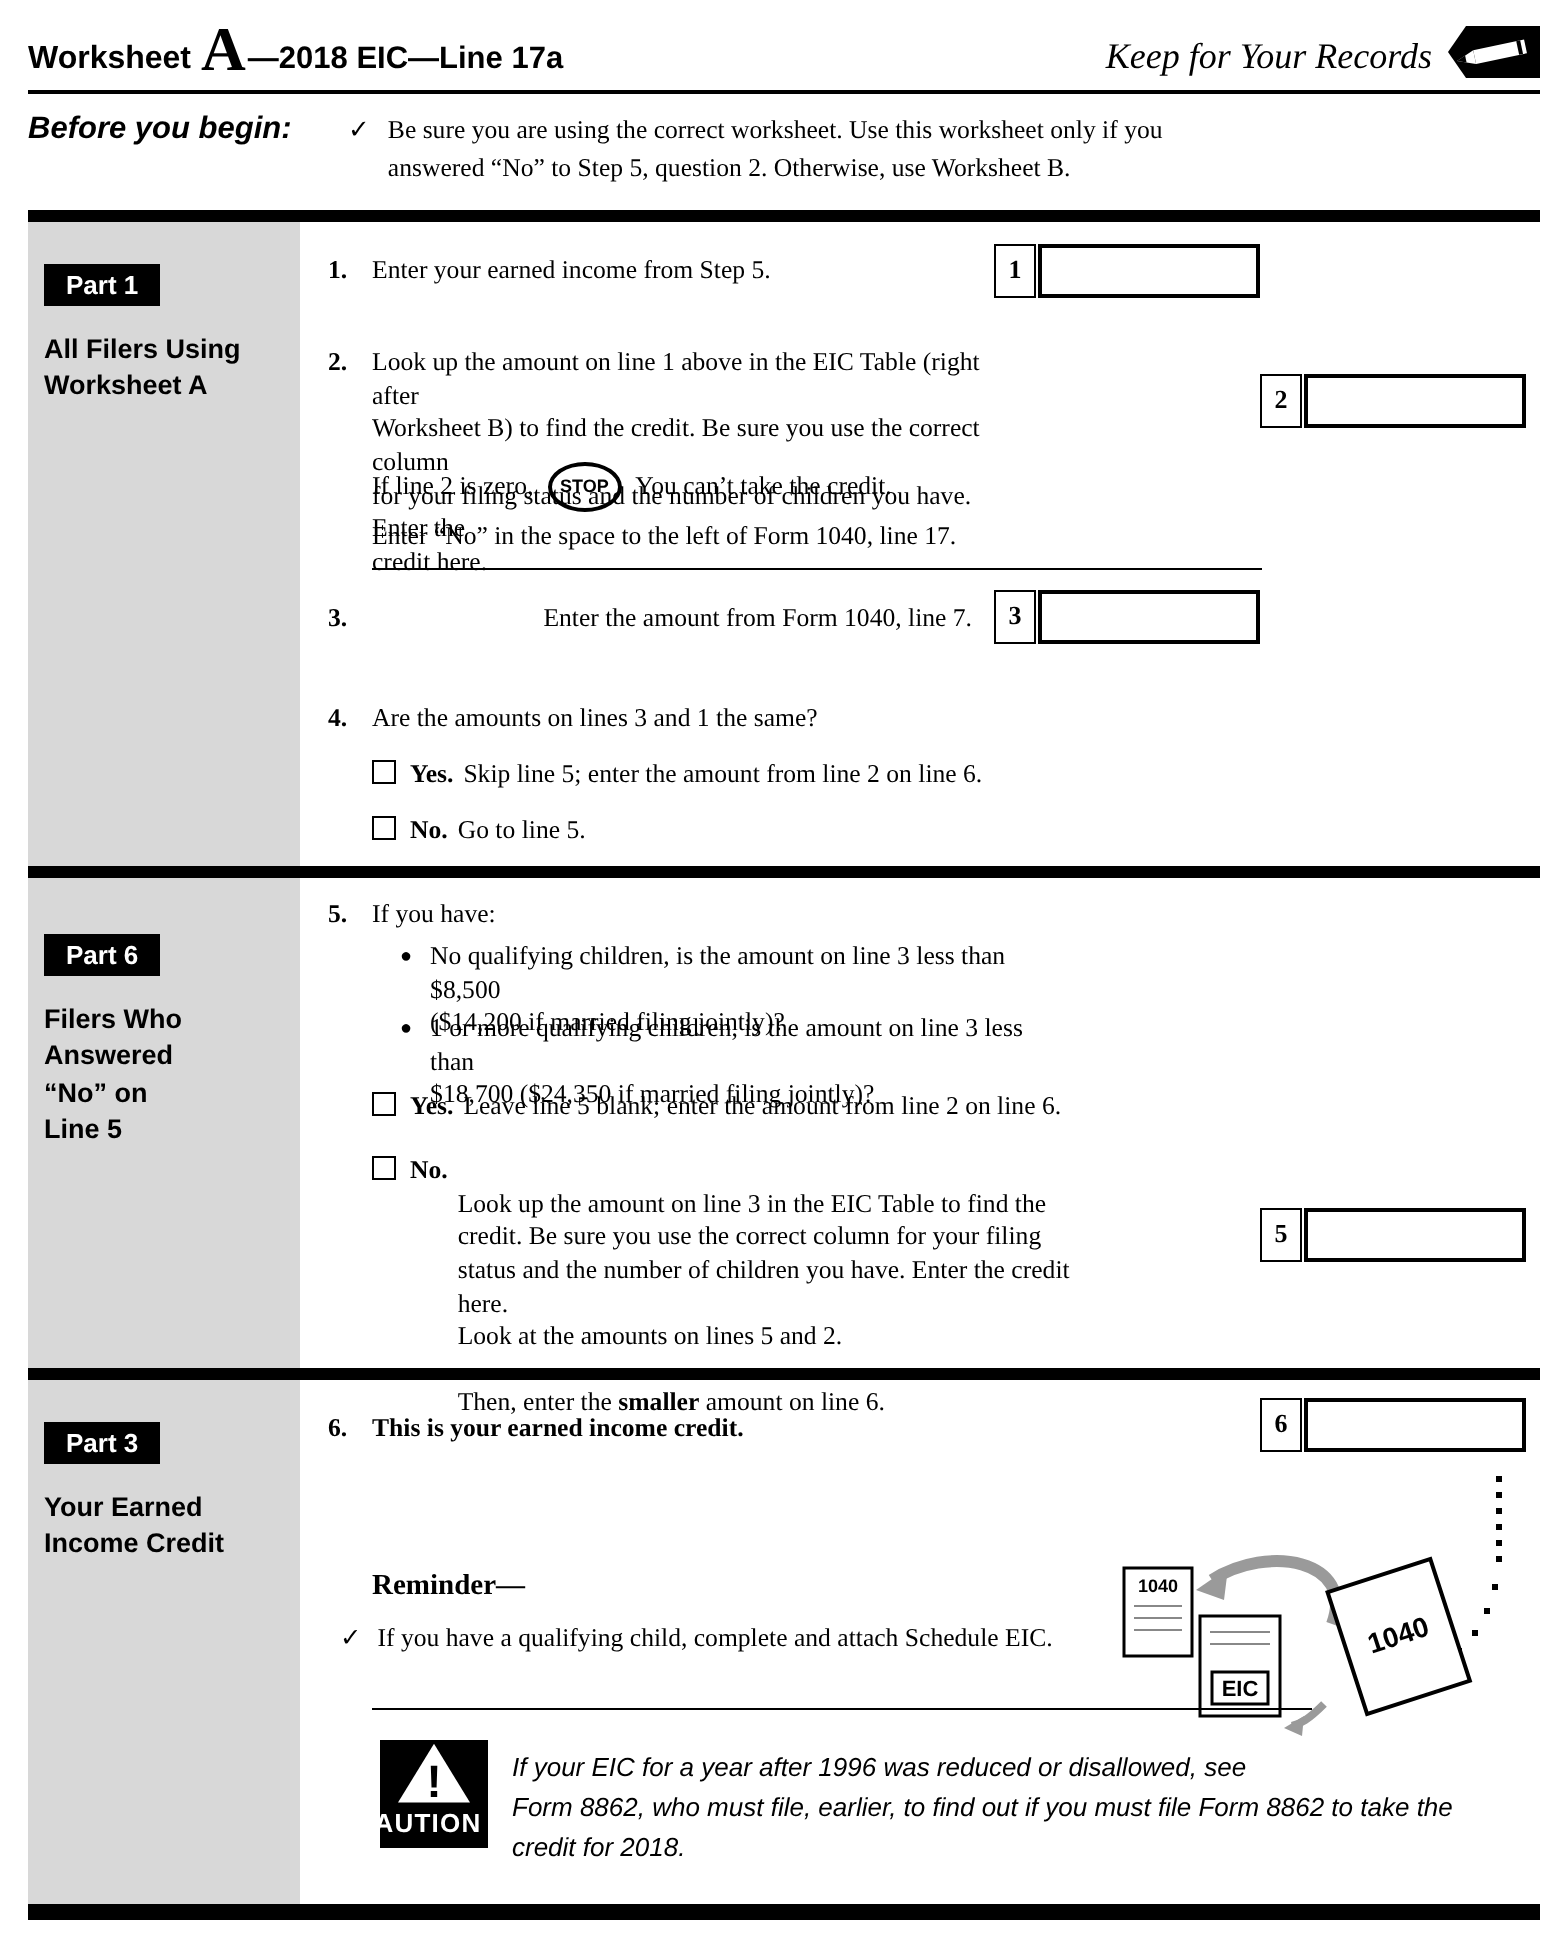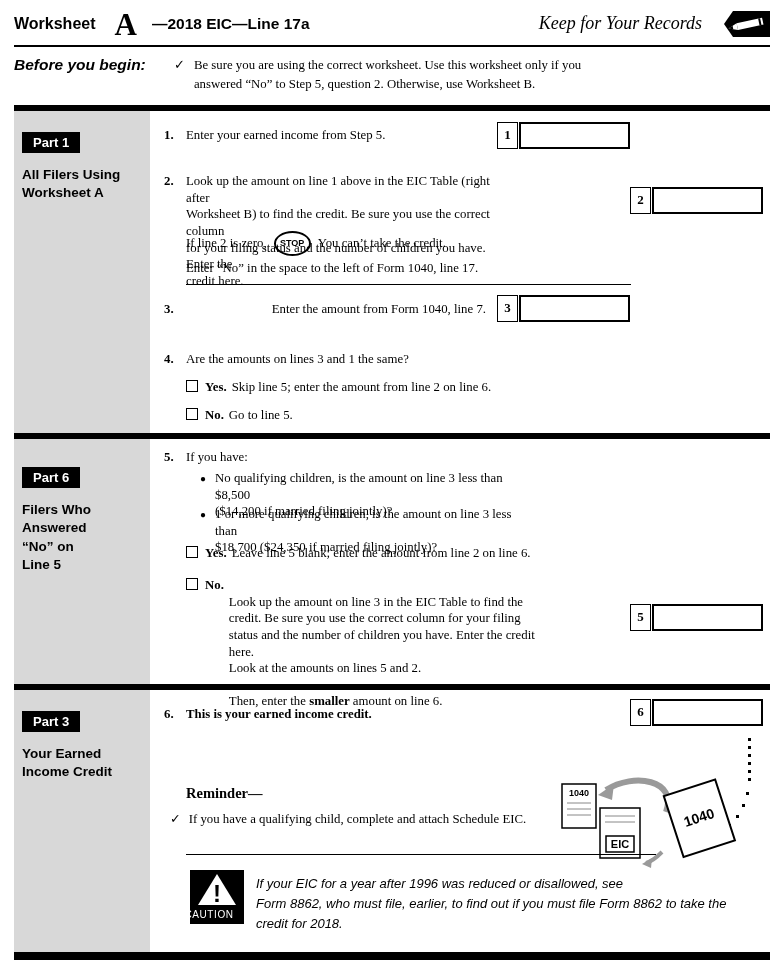--- a/index.html
+++ b/index.html
@@ -1,22 +1,22 @@
 <!DOCTYPE html>
 <html><head>
 <meta charset="utf-8">
 <style>
   * { margin:0; padding:0; box-sizing:border-box; }
   html,body { background:#fff; }
   .page { position:relative; width:784px; height:970px; background:#fff; color:#000;
           font-family:"Liberation Serif", serif; overflow:hidden; }
 
   
-  .hdr { display:flex; align-items:center; margin:0 14px; padding:8px 0 6px 0;
-         border-bottom:2.5px solid #000;gap:14px; }
+  .hdr { display:flex; align-items:flex-end; margin:0 14px; padding:8px 0 6px 0;
+         border-bottom:2.5px solid #000; }
   .hword { font-family:"Liberation Sans", sans-serif; font-weight:bold; font-size:16px; }
   .hletter { font-family:"Liberation Serif", serif; font-weight:bold; font-size:31px;
              line-height:1; margin:0 1px 0 5px; position:relative; top:1px; }
   .hrest { font-family:"Liberation Sans", sans-serif; font-weight:bold; font-size:15.5px; }
   .keep { margin-left:auto; font-style:italic; font-size:18px; padding-right:8px; }
   .pencil { width:46px; height:26px; }
 
   
   .before { display:flex; margin:0 14px; padding:9px 0 12px 0; }
   .bylabel { font-family:"Liberation Sans", sans-serif; font-style:italic; font-weight:bold;
@@ -74,22 +74,22 @@
   .note { position:absolute; left:472px; top:46px; width:150px; font-size:11.8px;
           line-height:1.35; white-space:pre-line; }
   .reminder { position:absolute; left:36px; top:94px; font-weight:bold; font-size:14.5px; }
   .remline { position:absolute; left:20px; top:121px; display:flex; }
   .remcheck { margin-right:8px; }
   .thinline { position:absolute; border-top:1.2px solid #000; }
 
   .cautionwrap { position:absolute; left:40px; top:180px; width:54px; }
   .cautionbox { width:54px; height:54px; background:#000; display:flex; flex-direction:column;
                 align-items:center; justify-content:flex-end; }
-  .cautionword { color:#fff; font-family:"Liberation Sans", sans-serif; font-weight:normal;
-                 font-size:10px; letter-spacing:0.6px; margin:0 16px 3px 0; }
+  .cautionword { color:#fff; font-family:"Liberation Sans", sans-serif; font-weight:bold;
+                 font-size:13px; letter-spacing:0.6px; margin:0 16px 3px 0; }
   .cautiontext { position:absolute; left:106px; top:184px; width:512px;
                  font-family:"Liberation Sans", sans-serif; font-style:italic;
                  font-size:13px; line-height:1.55; white-space:pre-line; }
 
   .cluster { position:absolute; left:400px; top:82px; width:224px; height:95px; overflow:visible; }
 </style>
 </head>
 <body>
 
 <div class="page">

